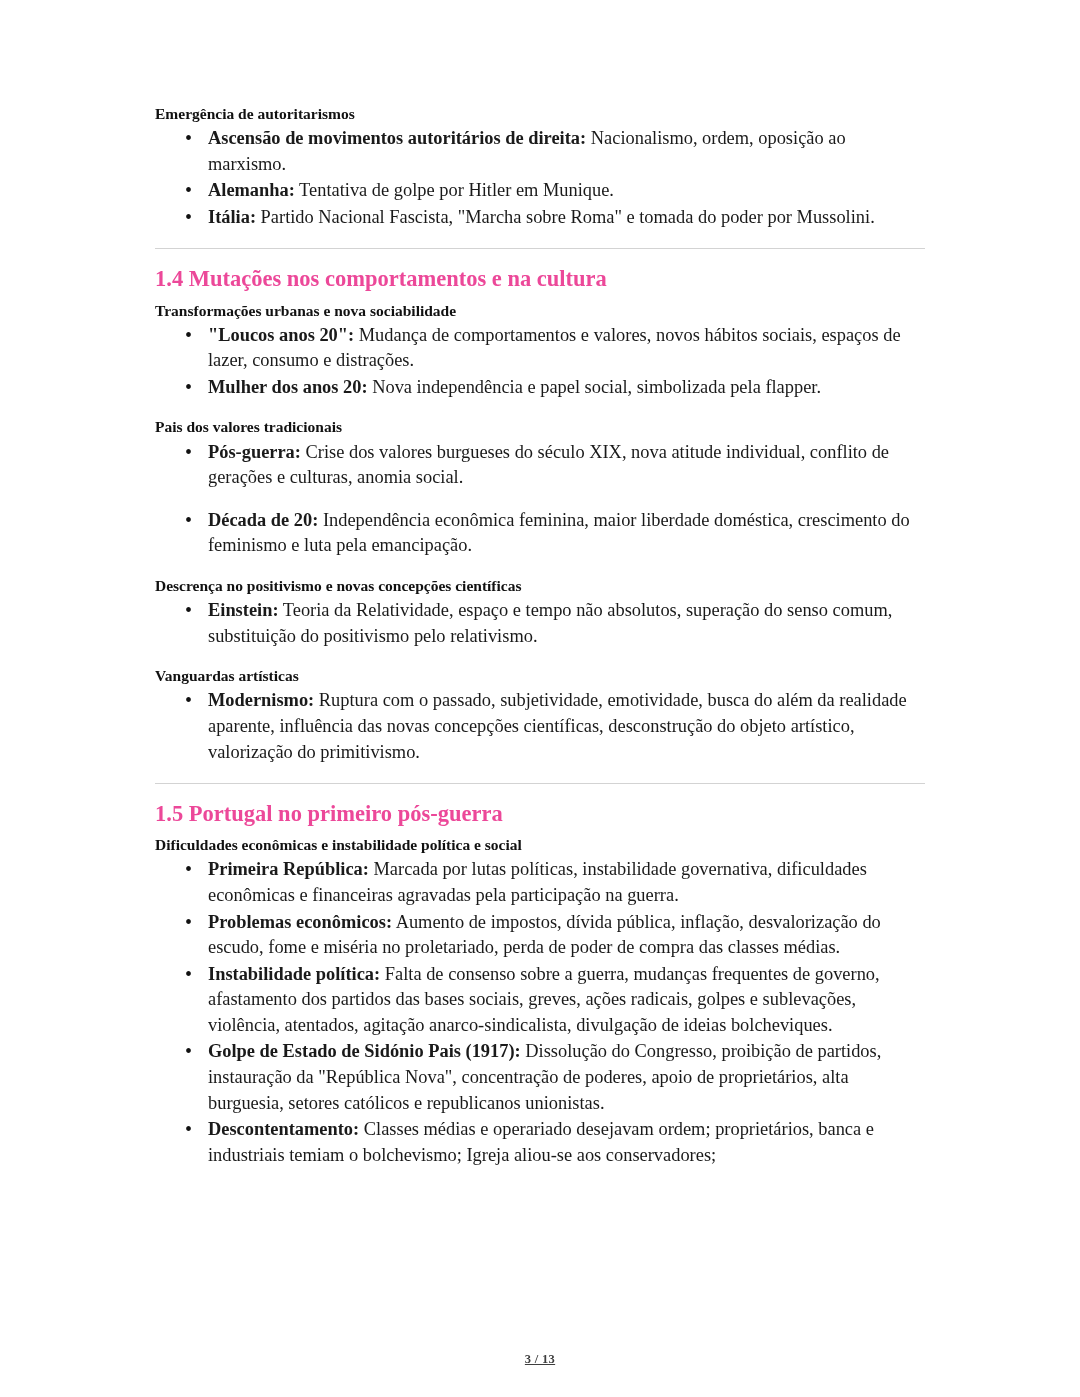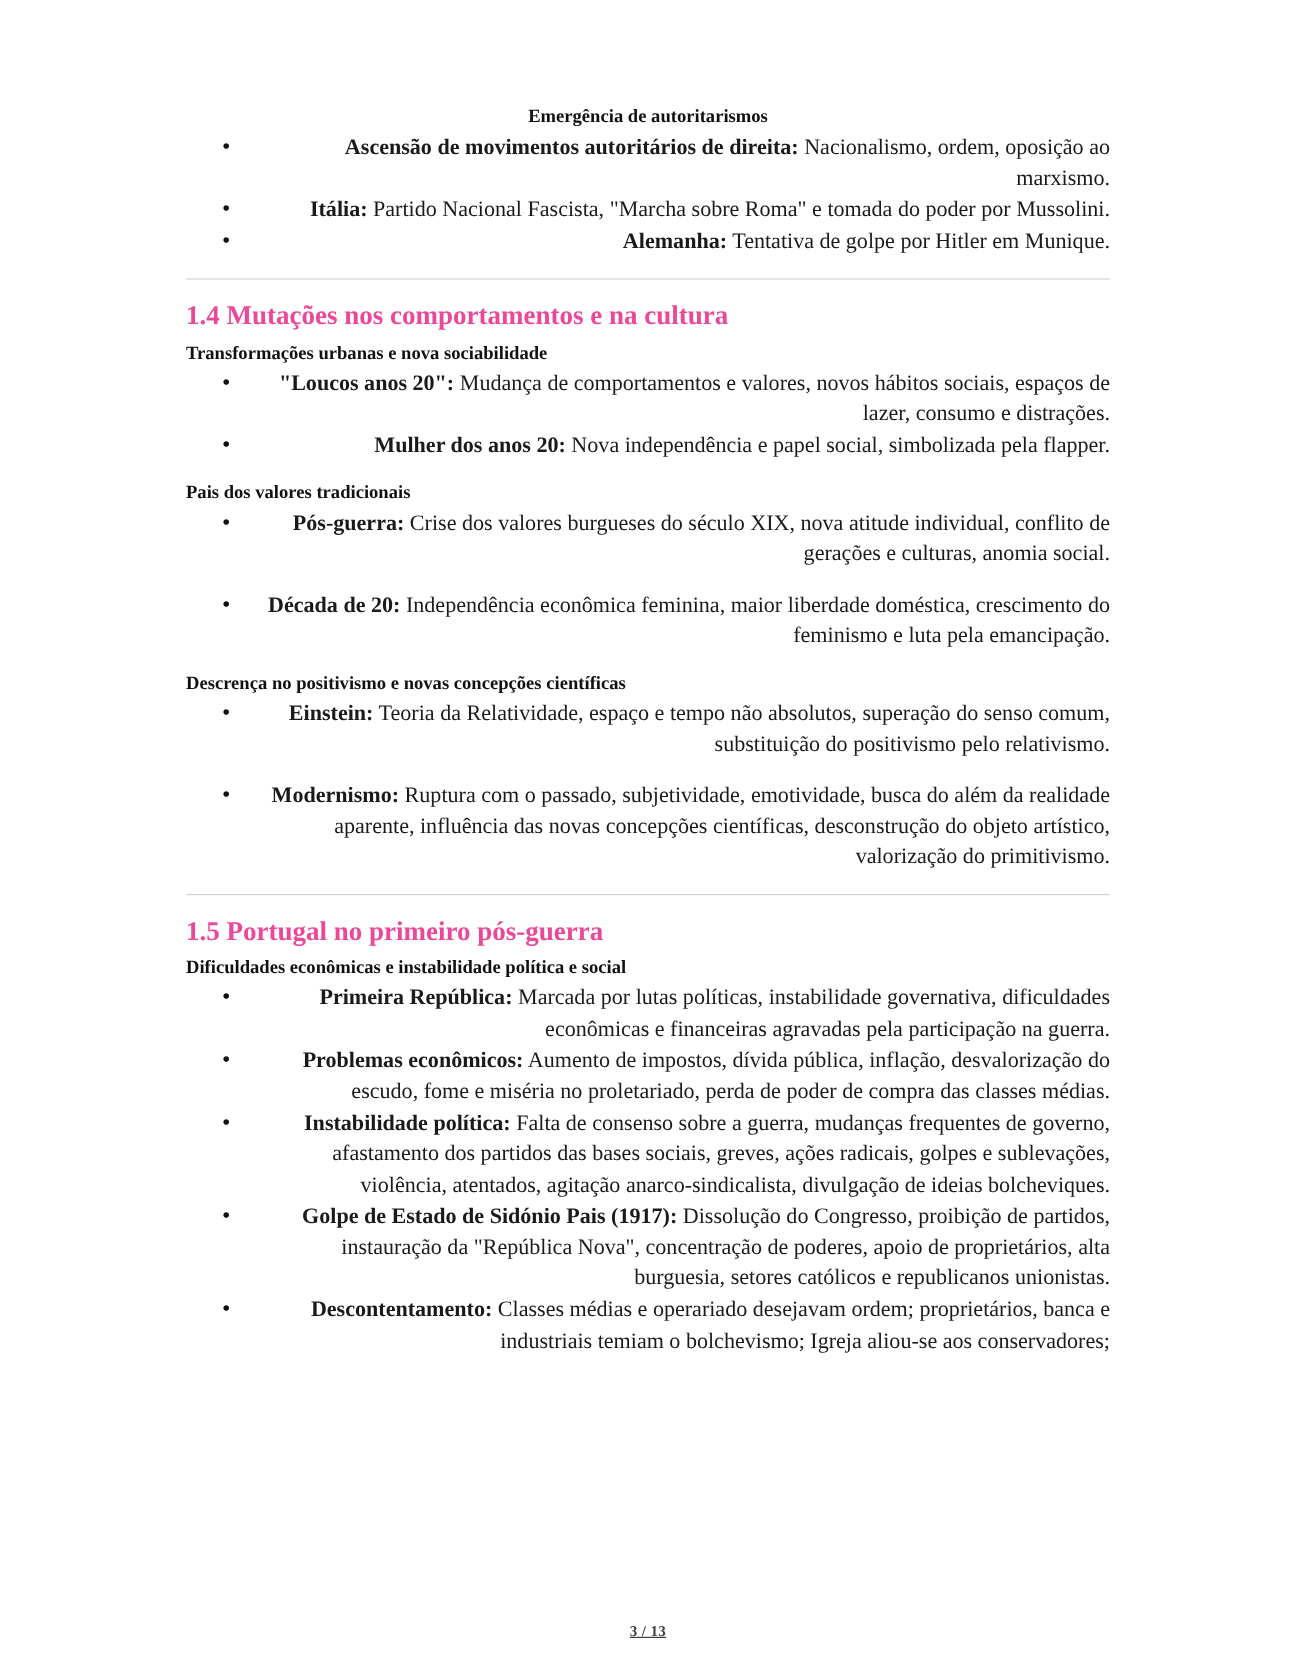--- a/index.html
+++ b/index.html
@@ -30,21 +30,20 @@
     margin: 0 0 2px 0;
     color: #111111;
   }
   .gap-before {
     margin-top: 17px;
   }
   ul.bullets {
     list-style: none;
     margin: 0 0 0 0;
     padding: 0;
-    text-align: right;
   }
   ul.bullets > li {
     position: relative;
     padding-left: 53px;
     font-size: 18.4px;
     line-height: 1.39;
     margin: 0 0 1px 0;
     color: #1a1a1a;
   }
   ul.bullets > li::before {
@@ -82,40 +81,39 @@
     bottom: 30px;
     text-align: center;
     font-size: 12.5px;
     font-weight: bold;
     color: #3d3d3d;
     font-family: "Liberation Serif", serif;
     letter-spacing: 0.3px;
     text-decoration: underline;
   }
   .tight {
-    margin-top: 0;
-    text-align: center;
+    margin-top: 16px;
   }
 </style>
 </head>
 <body>
 
 <div class="page">
 
   <div class="block">
     <p class="subhead tight">Emergência de autoritarismos</p>
     <ul class="bullets">
       <li>
         <b>Ascensão de movimentos autoritários de direita:</b><span> Nacionalismo, ordem, oposição ao marxismo.</span>
       </li>
       <li>
-        <b>Itália:</b><span> Partido Nacional Fascista, "Marcha sobre Roma" e tomada do poder por Mussolini.</span>
+        <b>Alemanha:</b><span> Tentativa de golpe por Hitler em Munique.</span>
       </li>
       <li>
-        <b>Alemanha:</b><span> Tentativa de golpe por Hitler em Munique.</span>
+        <b>Itália:</b><span> Partido Nacional Fascista, "Marcha sobre Roma" e tomada do poder por Mussolini.</span>
       </li>
     </ul>
   </div>
 
   <hr class="rule">
 
   <h2 class="section">1.4 Mutações nos comportamentos e na cultura</h2>
 
   <div class="block">
     <p class="subhead">Transformações urbanas e nova sociabilidade</p>
@@ -149,20 +147,21 @@
   <div class="block gap-before">
     <p class="subhead">Descrença no positivismo e novas concepções científicas</p>
     <ul class="bullets">
       <li>
         <b>Einstein:</b><span> Teoria da Relatividade, espaço e tempo não absolutos, superação do senso comum, substituição do positivismo pelo relativismo.</span>
       </li>
     </ul>
   </div>
 
   <div class="block gap-before">
+    <p class="subhead">Vanguardas artísticas</p>
     <ul class="bullets">
       <li>
         <b>Modernismo:</b><span> Ruptura com o passado, subjetividade, emotividade, busca do além da realidade aparente, influência das novas concepções científicas, desconstrução do objeto artístico, valorização do primitivismo.</span>
       </li>
     </ul>
   </div>
 
   <hr class="rule">
 
   <h2 class="section">1.5 Portugal no primeiro pós-guerra</h2>

